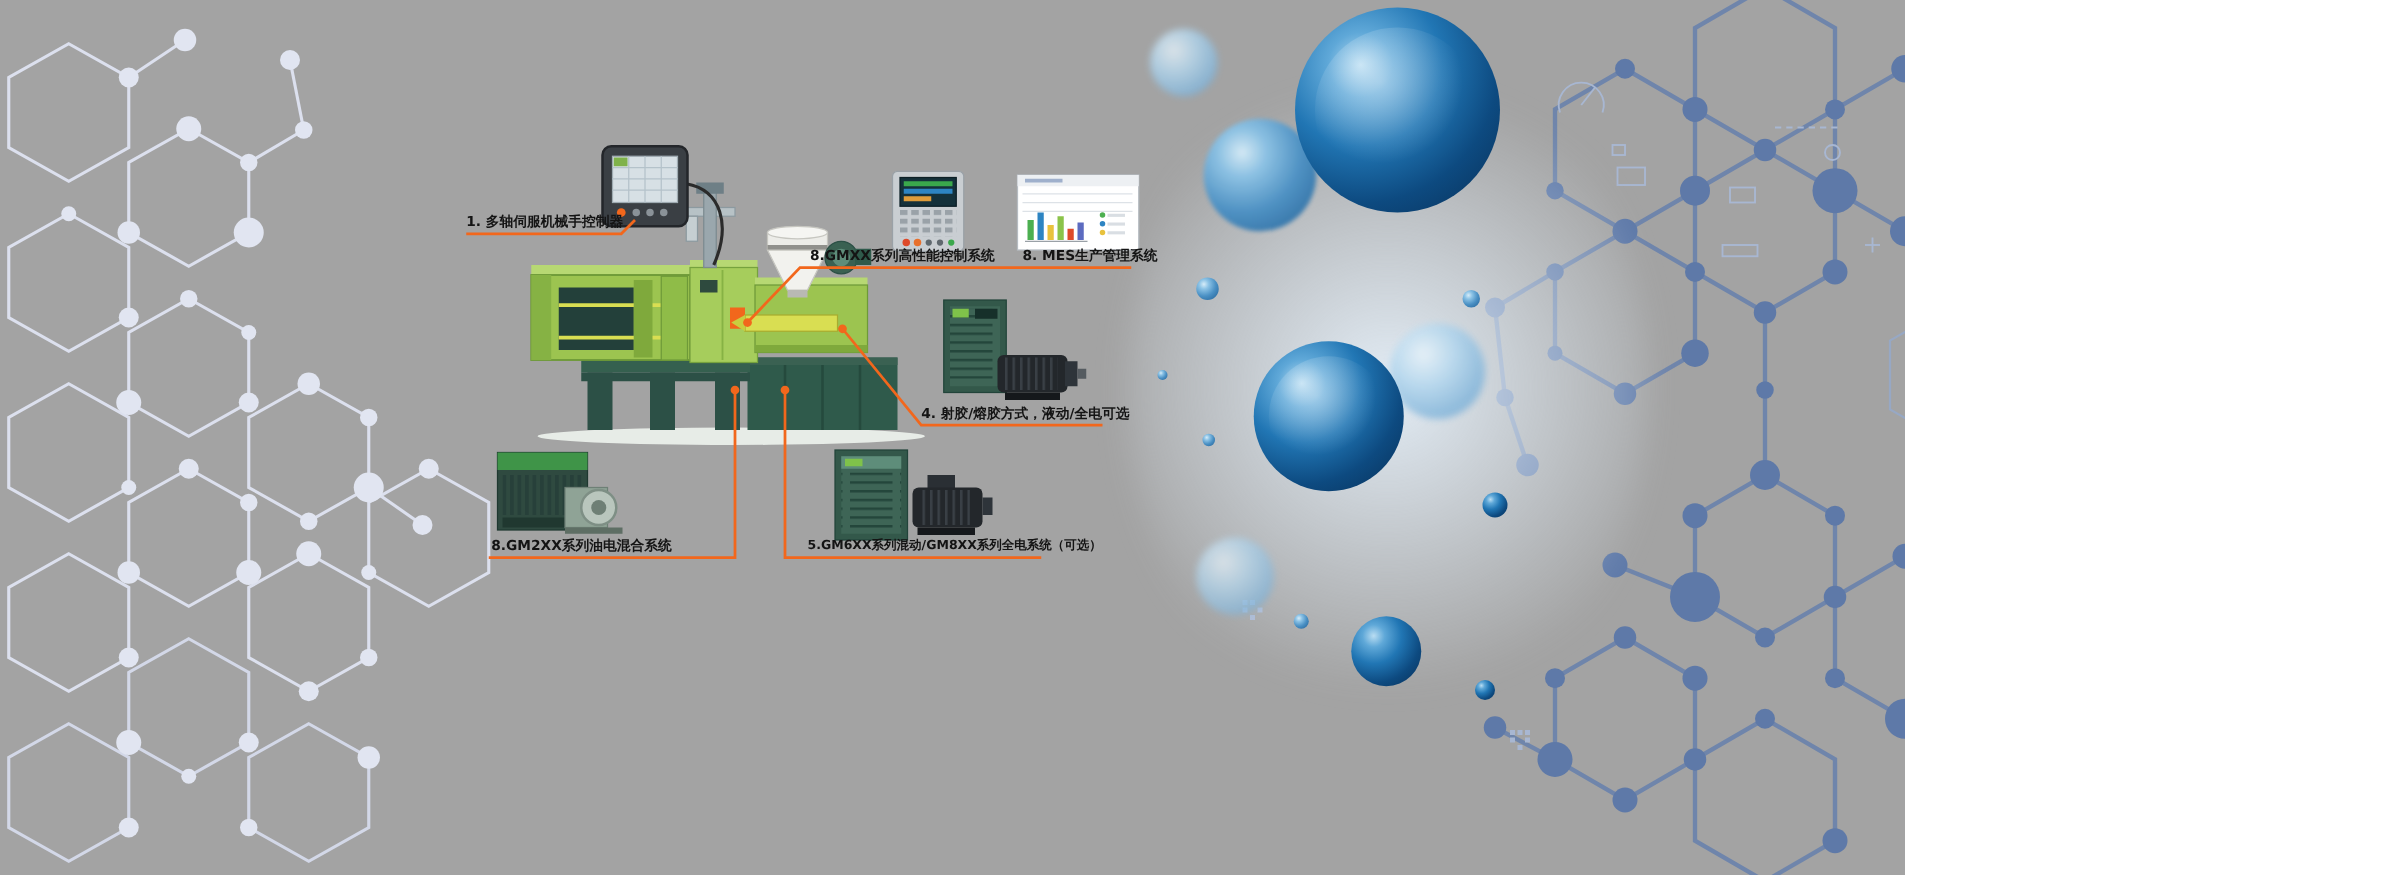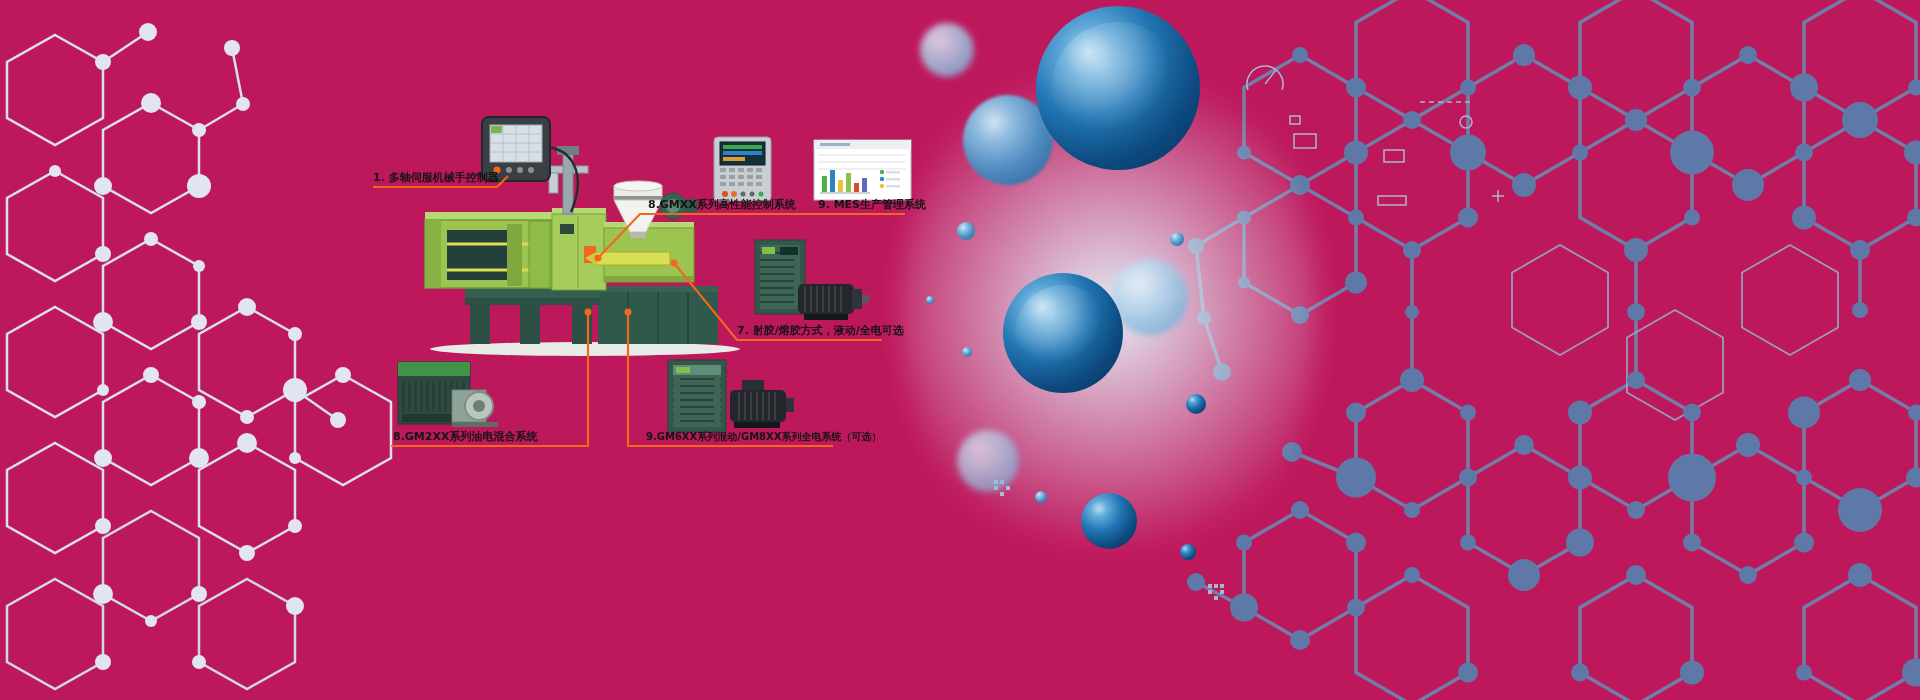--- a/index.html
+++ b/index.html
@@ -1,18 +1,18 @@
 <!DOCTYPE html>
 <html><head>
 <meta charset="utf-8">
 <style>
   *{margin:0;padding:0;box-sizing:border-box}
   html,body{width:1920px;height:700px;overflow:hidden;background:#fff;
     font-family:"DejaVu Sans","Liberation Sans",sans-serif}
-  .stage{position:relative;width:1920px;height:700px;background:#be185d;overflow:hidden}
+  .stage{position:relative;width:1524px;height:700px;background:#a3a3a3;overflow:hidden}
   .layer{position:absolute;inset:0;pointer-events:none}
   .glow{position:absolute;border-radius:50%;
     background:radial-gradient(circle,#e3edf6 0%,rgba(255,255,255,0) 70%);filter:blur(12px)}
   .sphere{position:absolute;border-radius:50%}
   .sphere.deep{background:radial-gradient(circle at 32% 28%, #b9ddf2 0%, #5fa8d8 16%, #2176b4 40%, #0d4a80 68%, #082f56 100%)}
   .sphere.mid{background:radial-gradient(circle at 34% 30%, #d6ecf8 0%, #8cc3e6 22%, #4a90c4 55%, #1f5e94 100%)}
   .sphere.soft{background:radial-gradient(circle at 35% 32%, #e8f3fa 0%, #b4d7ee 35%, #7fb2d8 75%, #5e97c2 100%)}
   .sphere .inner-ring{position:absolute;inset:10%;border-radius:50%;
     background:radial-gradient(circle at 40% 33%, rgba(255,255,255,.38) 0%, rgba(255,255,255,0) 55%)}
   .blur1{filter:blur(1.5px)} .blur2{filter:blur(3px)}
@@ -441,18 +441,18 @@
       <rect x="402" y="414" width="64" height="8" fill="#203830"></rect>
       <rect x="452" y="390" width="34" height="32" fill="#8FA396" stroke="#6E8076"></rect>
       <circle cx="479" cy="406" r="14" fill="#B9C6BD" stroke="#7E8F85" stroke-width="2"></circle>
       <circle cx="479" cy="406" r="6" fill="#6E7F75"></circle>
       <rect x="452" y="422" width="46" height="5" fill="#5E6E64"></rect>
     </g>
   </svg>
 
   <div class="callout-label" style="left:373px;top:171px">1. 多轴伺服机械手控制器</div>
   <div class="callout-label" style="left:648px;top:198px">8.GMXX系列高性能控制系统</div>
-  <div class="callout-label" style="left:818px;top:198px">9. MES生产管理系统</div>
-  <div class="callout-label" style="left:737px;top:324px">7. 射胶/熔胶方式，液动/全电可选</div>
-  <div class="callout-label" style="left:646px;top:430px;font-size:10px">9.GM6XX系列混动/GM8XX系列全电系统（可选）</div>
+  <div class="callout-label" style="left:818px;top:198px">8. MES生产管理系统</div>
+  <div class="callout-label" style="left:737px;top:324px">4. 射胶/熔胶方式，液动/全电可选</div>
+  <div class="callout-label" style="left:646px;top:430px;font-size:10px">5.GM6XX系列混动/GM8XX系列全电系统（可选）</div>
   <div class="callout-label" style="left:393px;top:430px">8.GM2XX系列油电混合系统</div>
 
 </div>
 
 </body></html>

